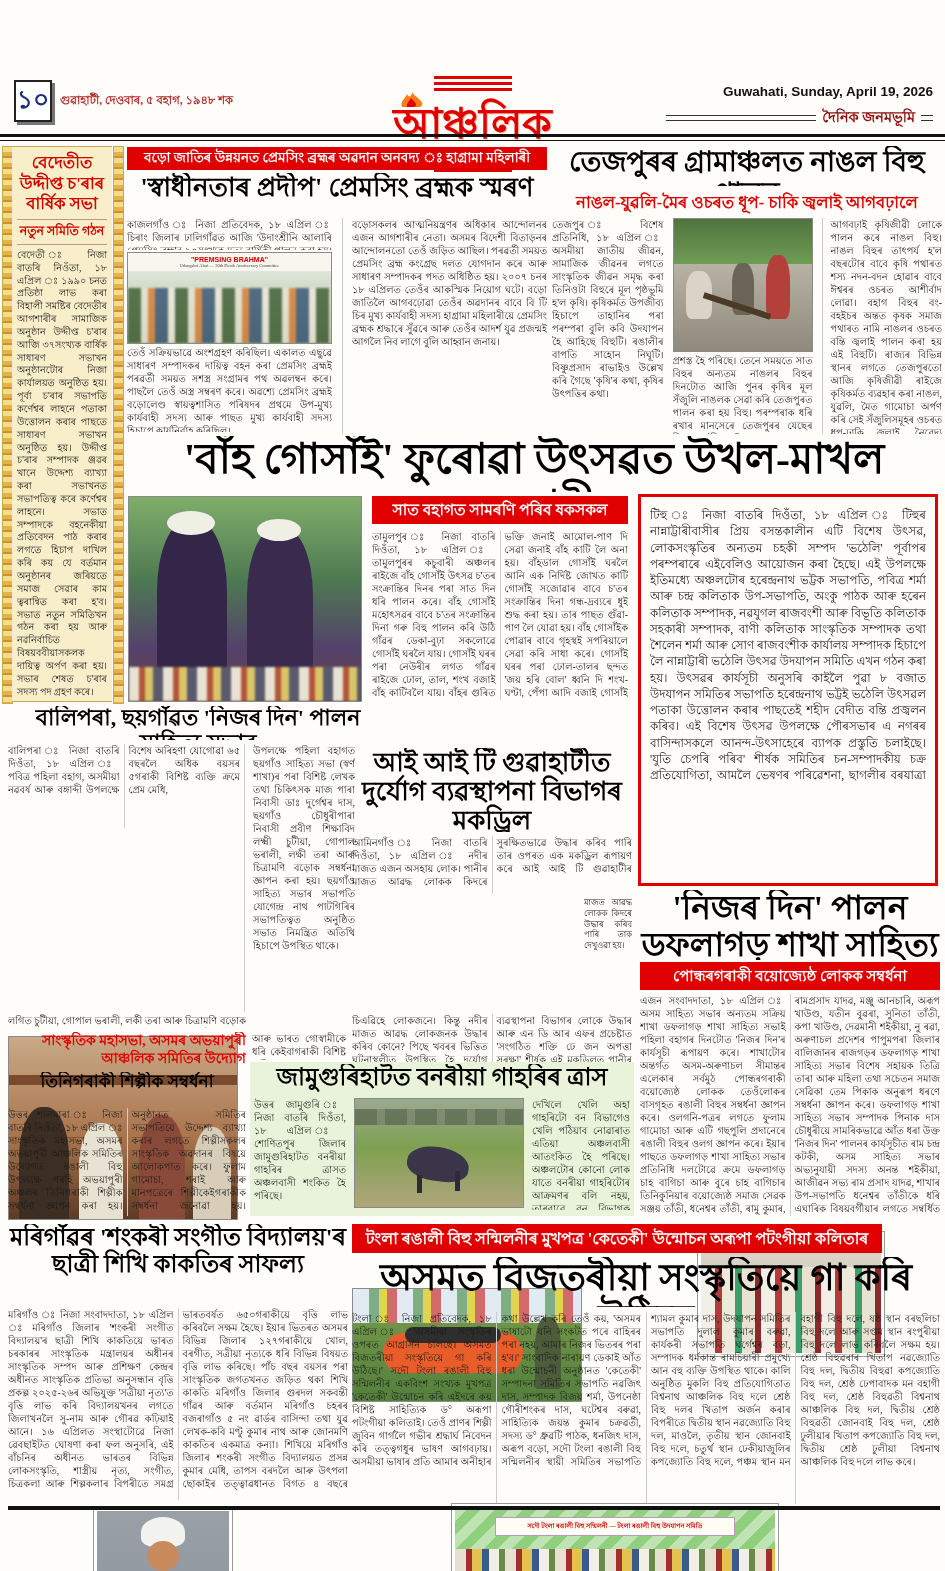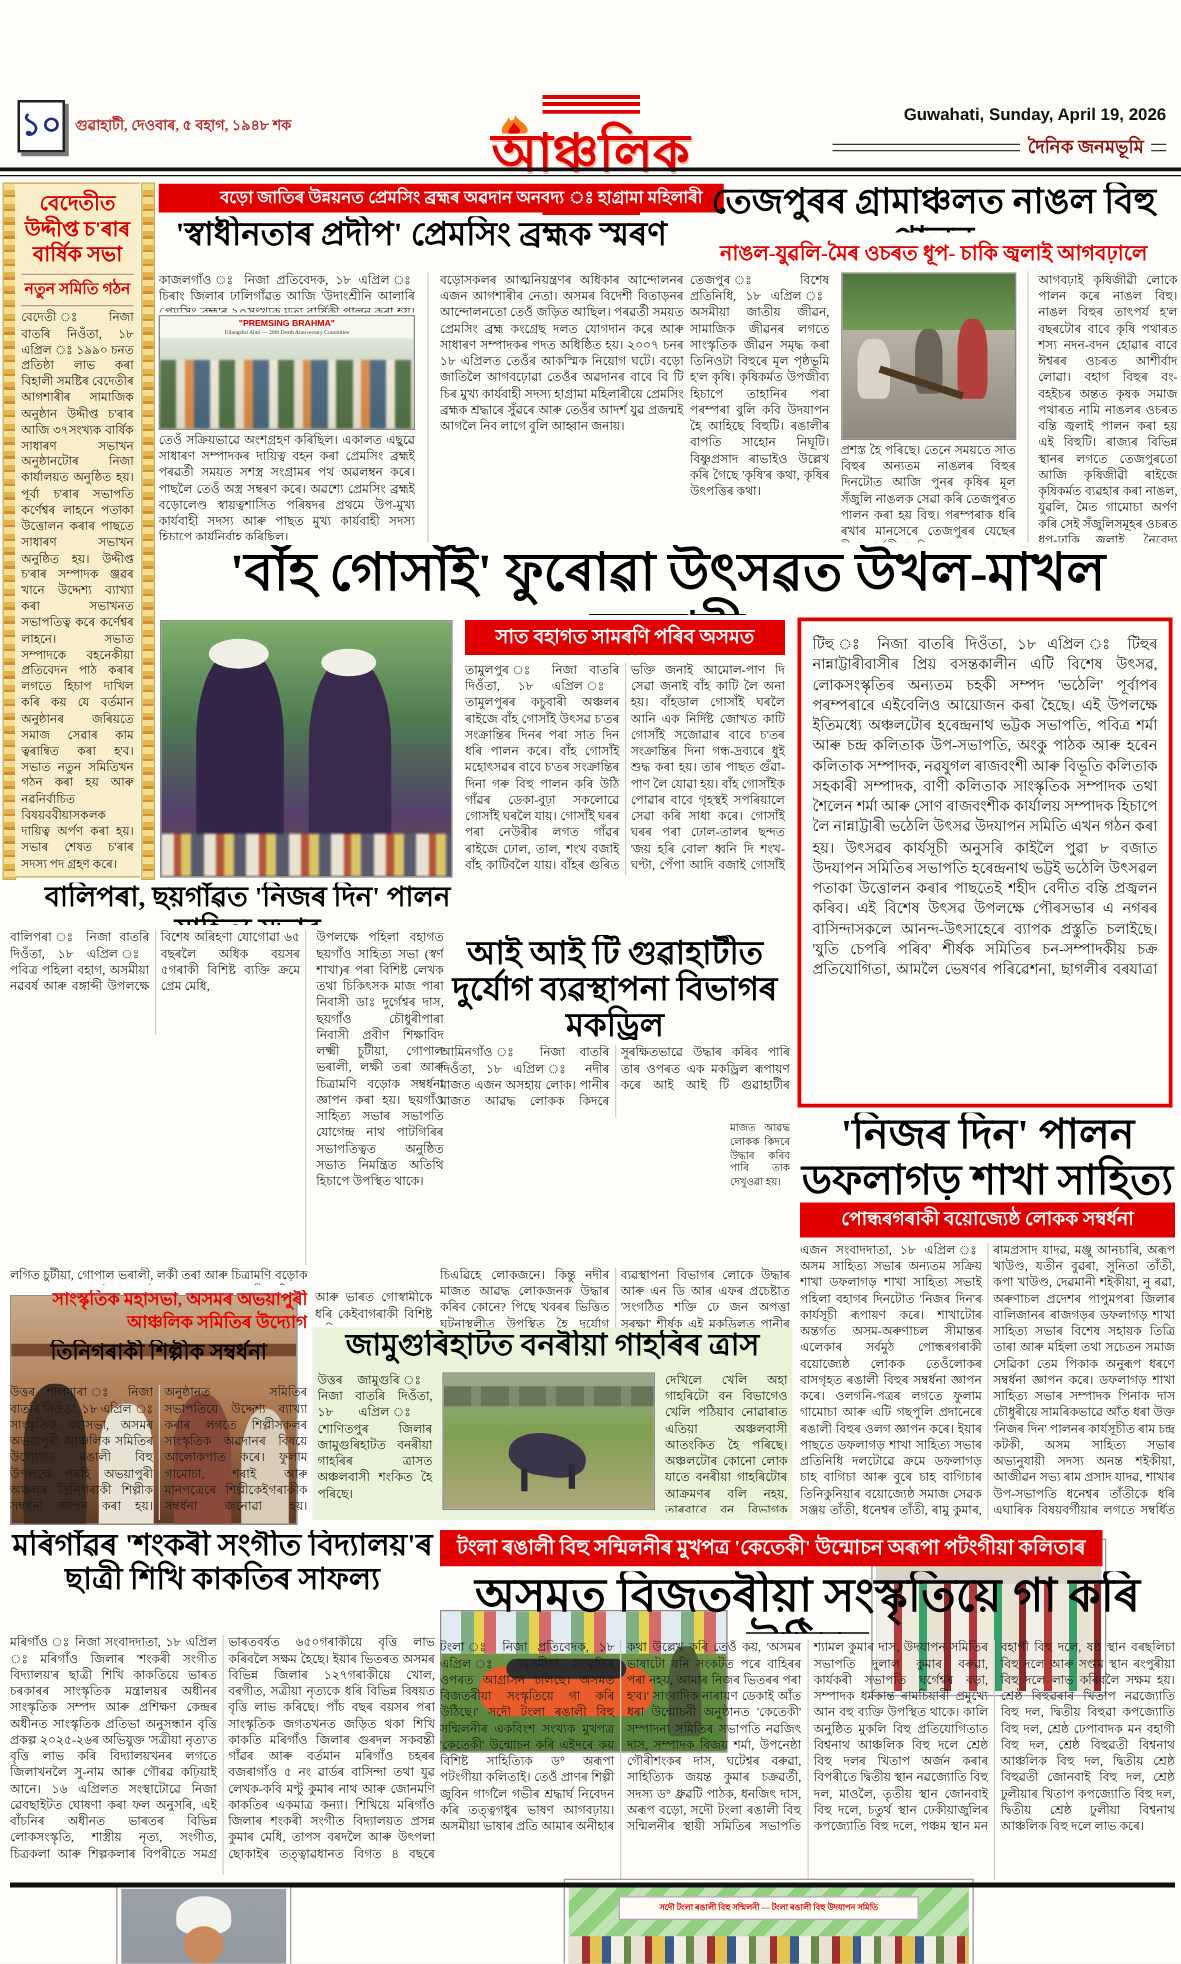--- a/index.html
+++ b/index.html
@@ -78,21 +78,21 @@
   <div class="abs rule-b"></div>
 
   <div class="abs orn" style="left:2px;top:146px;height:556px;"></div>
   <div class="abs cream clip" style="left:12px;top:146px;width:100px;height:556px;box-sizing:border-box;">
     <h3>বেদেতীত উদ্দীপ্ত চ'ৰাৰ বাৰ্ষিক সভা</h3>
     <div class="sub">নতুন সমিতি গঠন</div>
     <div class="bd">বেদেতী ঃ নিজা বাতৰি নিওঁতা, ১৮ এপ্ৰিল ঃ ১৯৯০ চনত প্ৰতিষ্ঠা লাভ কৰা বিহালী সমষ্টিৰ বেদেতীৰ আগশাৰীৰ সামাজিক অনুষ্ঠান উদ্দীপ্ত চ'ৰাৰ আজি ৩৭সংখ্যক বাৰ্ষিক সাধাৰণ সভাখন অনুষ্ঠানটোৰ নিজা কাৰ্যালয়ত অনুষ্ঠিত হয়। পূৰ্বা চ'ৰাৰ সভাপতি কৰ্ণেশ্বৰ লাহনে পতাকা উত্তোলন কৰাৰ পাছতে সাধাৰণ সভাখন অনুষ্ঠিত হয়। উদ্দীপ্ত চ'ৰাৰ সম্পাদক ঞ্জৱৰ খানে উদ্দেশ্য ব্যাখ্যা কৰা সভাখনত সভাপতিত্ব কৰে কৰ্ণেশ্বৰ লাহনে। সভাত সম্পাদকে বহনেকীয়া প্ৰতিবেদন পাঠ কৰাৰ লগতে হিচাপ দাখিল কৰি কয় যে বৰ্তমান অনুষ্ঠানৰ জৰিয়তে সমাজ সেৱাৰ কাম ত্বৰান্বিত কৰা হ'ব। সভাত নতুন সমিতিখন গঠন কৰা হয় আৰু নৱনিৰ্বাচিত বিষয়ববীয়াসকলক দায়িত্ব অৰ্পণ কৰা হয়। সভাৰ শেষত চ'ৰাৰ সদস্য পদ গ্ৰহণ কৰে।</div>
   </div>
   <div class="abs orn" style="left:113px;top:146px;height:556px;"></div>
 
-  <div class="abs kicker" style="left:127px;top:147px;width:420px;height:23px;font-size:13.5px;padding-left:32px;">বড়ো জাতিৰ উন্নয়নত প্ৰেমসিং ব্ৰহ্মৰ অৱদান অনবদ্য ঃ হাগ্ৰামা মহিলাৰী</div>
+  <div class="abs kicker" style="left:127px;top:147px;width:420px;height:23px;font-size:13.5px;">বড়ো জাতিৰ উন্নয়নত প্ৰেমসিং ব্ৰহ্মৰ অৱদান অনবদ্য ঃ হাগ্ৰামা মহিলাৰী</div>
   <div class="abs hl ctr clip" style="left:127px;top:173px;width:420px;height:42px;font-size:26px;">'স্বাধীনতাৰ প্ৰদীপ' প্ৰেমসিং ব্ৰহ্মক স্মৰণ</div>
   <div class="abs" style="left:127px;top:218px;width:420px;height:216px;display:flex;gap:10px;">
     <div style="width:205px;">
       <div class="bodytxt clip" style="height:32px;">কাজলগাঁও ঃ নিজা প্ৰতিবেদক, ১৮ এপ্ৰিল ঃ চিৰাং জিলাৰ ঢালিগাঁৱত আজি 'উদাংশ্ৰীনি আলাৰি প্ৰেমসিং ব্ৰহ্ম'ৰ ২০সংখ্যক মৃত্যু বাৰ্ষিকী পালন কৰা হয়। প্ৰেমসিং ব্ৰহ্ম আছিল</div>
       <div class="photo" style="width:203px;height:90px;margin:2px 0;">
         <div class="strip" style="top:0;height:18px;background:#f7f6ef;display:flex;flex-direction:column;align-items:center;justify-content:center;">
           <span style="font-size:7px;color:#d00000;font-weight:bold;font-family:'Liberation Sans',sans-serif;">"PREMSING BRAHMA"</span>
           <span style="font-size:4.5px;color:#444;">Udangshri Alari — 20th Death Anniversary Committee</span>
         </div>
         <div class="strip" style="top:18px;bottom:0;background:linear-gradient(180deg,#dfe6da 0%,#c6d2ba 45%,#93a57e 100%);"></div>
@@ -123,21 +123,21 @@
 
   <div class="abs hl ctr clip" style="left:126px;top:436px;width:816px;height:56px;font-size:42px;">'বাঁহ গোসাঁই' ফুৰোৱা উৎসৱত উখল-মাখল কচুবাৰী</div>
   <div class="abs photo" style="left:128px;top:496px;width:232px;height:204px;">
     <div class="strip" style="top:0;bottom:0;background:linear-gradient(180deg,#7fae6a 0%,#4e7a52 40%,#54406b 75%,#6b4a3f 100%);"></div>
     <div class="abs" style="left:28px;top:22px;width:70px;height:160px;background:#342648;border-radius:45% 45% 10% 10%;"></div>
     <div class="abs" style="left:38px;top:14px;width:48px;height:24px;background:#efefe6;border-radius:50%;"></div>
     <div class="abs" style="left:118px;top:30px;width:66px;height:152px;background:#3a2b4e;border-radius:45% 45% 10% 10%;"></div>
     <div class="abs" style="left:128px;top:22px;width:44px;height:22px;background:#efefe6;border-radius:50%;"></div>
     <div class="strip" style="bottom:0;height:34px;filter:blur(1px);background:repeating-linear-gradient(90deg,#e8e2d2 0 10px,#b2553a 10px 16px,#d9c468 16px 24px,#5a5a6e 24px 34px);"></div>
   </div>
-  <div class="abs kicker" style="left:372px;top:496px;width:256px;height:28px;font-size:15.5px;">সাত বহাগত সামৰণি পৰিব অসমত</div>
+  <div class="abs kicker" style="left:372px;top:496px;width:256px;height:28px;font-size:15.5px;">সাত বহাগত সামৰণি পৰিব ষকসকল</div>
   <div class="abs bodytxt cols2 clip" style="left:372px;top:530px;width:256px;height:170px;">তামুলপুৰ ঃ নিজা বাতৰি দিওঁতা, ১৮ এপ্ৰিল ঃ তামুলপুৰৰ কচুবাৰী অঞ্চলৰ ৰাইজে বাঁহ গোসাঁই উৎসৱ চ'তৰ সংক্ৰান্তিৰ দিনৰ পৰা সাত দিন ধৰি পালন কৰে। বাঁহ গোসাঁই মহোৎসৱৰ বাবে চ'তৰ সংক্ৰান্তিৰ দিনা গৰু বিহু পালন কৰি উঠি গাঁৱৰ ডেকা-বুঢ়া সকলোৱে গোসাঁই ঘৰলৈ যায়। গোসাঁই ঘৰৰ পৰা নেউৰীৰ লগত গাঁৱৰ ৰাইজে ঢোল, তাল, শংখ বজাই বাঁহ কাটিবলৈ যায়। বাঁহৰ গুৰিত ভক্তি জনাই আমোল-পাণ দি সেৱা জনাই বাঁহ কাটি লৈ অনা হয়। বাঁহডাল গোসাঁই ঘৰলৈ আনি এক নিৰ্দিষ্ট জোখত কাটি গোসাঁই সজোৱাৰ বাবে চ'তৰ সংক্ৰান্তিৰ দিনা গন্ধ-দ্ৰব্যৰে ধুই শুদ্ধ কৰা হয়। তাৰ পাছত গুঁৱা-পাণ লৈ যোৱা হয়। বাঁহ গোসাঁইক পোৱাৰ বাবে গৃহস্থই সপৰিয়ালে সেৱা কৰি সাধা কৰে। গোসাঁই ঘৰৰ পৰা ঢোল-তালৰ ছন্দত 'জয় হৰি বোল' ধ্বনি দি শংখ-ঘণ্টা, পেঁপা আদি বজাই গোসাঁই ফুৰোৱা উৎসৱটি গাঁৱে গাঁৱে আৰু অধিক জীপাল হৈ উঠিছে। এই উৎসৱ সাত বহাগৰ দিনা সামৰণি পৰিব।</div>
 
   <div class="abs tihu-box clip" style="left:638px;top:494px;width:300px;height:392px;box-sizing:border-box;">
     <div class="jc clip" style="font-size:11.8px;line-height:1.38;height:276px;">টিহু ঃ নিজা বাতৰি দিওঁতা, ১৮ এপ্ৰিল ঃ টিহুৰ নান্নাট্টাৰীবাসীৰ প্ৰিয় বসন্তকালীন এটি বিশেষ উৎসৱ, লোকসংস্কৃতিৰ অন্যতম চহকী সম্পদ 'ভঠেলি' পূৰ্বাপৰ পৰম্পৰাৰে এইবেলিও আয়োজন কৰা হৈছে। এই উপলক্ষে ইতিমধ্যে অঞ্চলটোৰ হৰেন্দ্ৰনাথ ভট্টক সভাপতি, পবিত্ৰ শৰ্মা আৰু চন্দ্ৰ কলিতাক উপ-সভাপতি, অংকু পাঠক আৰু হৰেন কলিতাক সম্পাদক, নৱযুগল ৰাজবংশী আৰু বিভূতি কলিতাক সহকাৰী সম্পাদক, বাণী কলিতাক সাংস্কৃতিক সম্পাদক তথা শৈলেন শৰ্মা আৰু সোণ ৰাজবংশীক কাৰ্যালয় সম্পাদক হিচাপে লৈ নান্নাট্টাৰী ভঠেলি উৎসৱ উদযাপন সমিতি এখন গঠন কৰা হয়। উৎসৱৰ কাৰ্যসূচী অনুসৰি কাইলৈ পুৱা ৮ বজাত উদযাপন সমিতিৰ সভাপতি হৰেন্দ্ৰনাথ ভট্টই ভঠেলি উৎসৱল পতাকা উত্তোলন কৰাৰ পাছতেই শহীদ বেদীত বন্তি প্ৰজ্বলন কৰিব। এই বিশেষ উৎসৱ উপলক্ষে পৌৰসভাৰ এ নগৰৰ বাসিন্দাসকলে আনন্দ-উৎসাহেৰে ব্যাপক প্ৰস্তুতি চলাইছে। 'যুতি চেপৰি পৰিব' শীৰ্ষক সমিতিৰ চন-সম্পাদকীয় চক্ৰ প্ৰতিযোগিতা, আমলৈ ভেষণৰ পৰিৱেশনা, ছাগলীৰ বৰযাত্ৰা প্ৰতিযোগিতা, আয়তীৰ নাম-প্ৰসংগ আদি অনুষ্ঠিত হ'ব। সন্ধিয়া বন্তি প্ৰজ্বলনৰ পাছত সাংস্কৃতিক সন্ধিয়া অনুষ্ঠিত হ'ব বুলি উদযাপন সমিতিয়ে জনাইছে। এই উৎসৱৰ নাম উদ্বোধন কৰিব অৱসৰপ্ৰাপ্ত অধ্যাপক সুৰেশ চন্দ্ৰ শৰ্মাই।</div>
   </div>
 
   <div class="abs hl ctr clip" style="left:8px;top:706px;width:380px;height:34px;font-size:22px;">বালিপৰা, ছয়গাঁৱত 'নিজৰ দিন' পালন সাহিত্য সভাৰ</div>
   <div class="abs bodytxt cols2 clip" style="left:8px;top:744px;width:232px;height:84px;">বালিপৰা ঃ নিজা বাতৰি দিওঁতা, ১৮ এপ্ৰিল ঃ পবিত্ৰ পহিলা বহাগ, অসমীয়া নৱবৰ্ষ আৰু বঙ্গাব্দী উপলক্ষে বিশেষ অৰিহণা যোগোৱা ৬৫ বছৰলৈ অধিক বয়সৰ ৫গৰাকী বিশিষ্ট ব্যক্তি ক্ৰমে প্ৰেম মেধি,</div>
   <div class="abs photo" style="left:8px;top:830px;width:228px;height:182px;">
     <div class="strip" style="top:0;bottom:0;background:linear-gradient(180deg,#c9a988 0%,#a9744c 55%,#5e3a24 100%);"></div>

